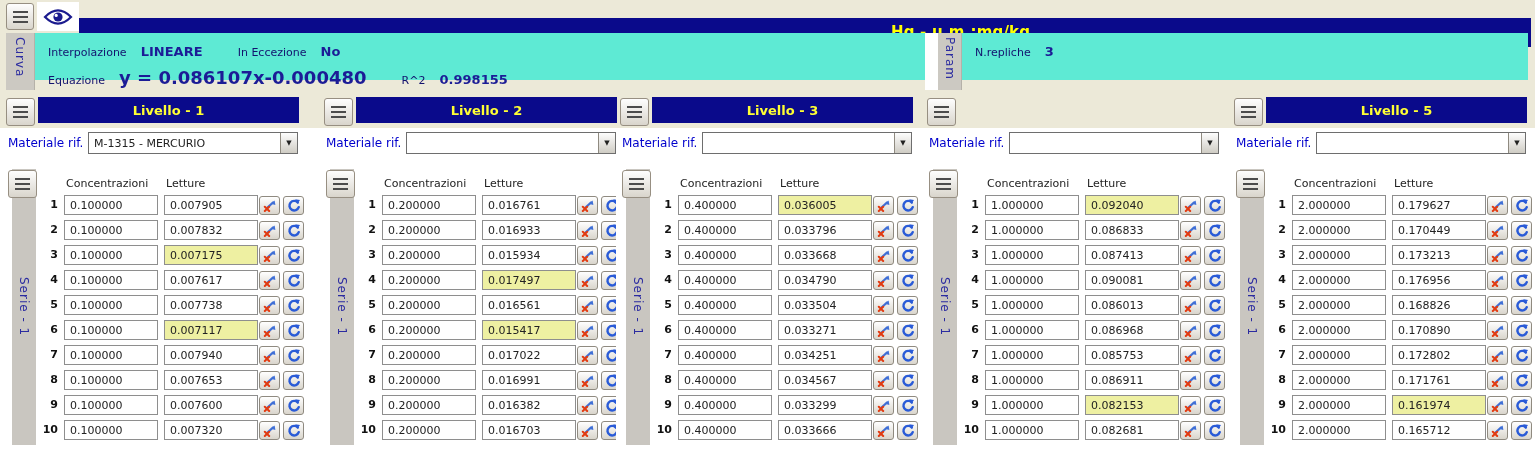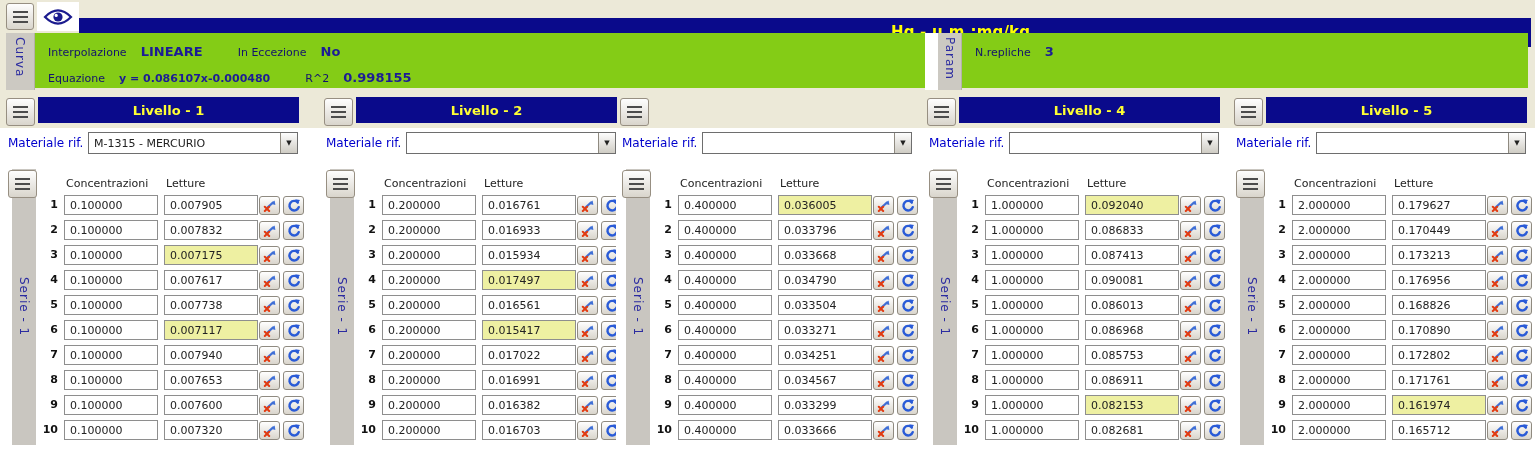--- a/index.html
+++ b/index.html
@@ -33,29 +33,29 @@
   
   .vtab {
     position:absolute; background:#ccc9c2; border-right:1px solid #b5b1a8;
     display:flex; align-items:flex-start; justify-content:center;
   }
   .vtab .vtext {
     writing-mode: vertical-rl; font-size:12px; color:#2b2ba0; padding-top:4px; letter-spacing:1px;
   }
   .curva-tab  { left:6px;   top:33px; width:29px; height:57px; }
   .param-tab  { left:938px; top:33px; width:24px; height:57px; }
-  .panel { position:absolute; top:33px; height:55px; background:#84cc16; }
+  .panel { position:absolute; top:33px; height:47px; background:#5eead4; }
   .curva-panel { left:35px; width:890px; }
   .param-panel { left:962px; width:566px; }
   .panel-gap { position:absolute; left:925px; top:33px; width:13px; height:57px; background:#fff; }
   .pline { position:absolute; left:13px; white-space:nowrap; }
   .pl1 { top:8px; } .pl2 { top:34px; }
   .flabel { font-size:11px; color:#13136e; margin-right:9px; }
   .fvalue { font-size:13px; color:#1c1c96; font-weight:bold; margin-right:30px; }
-  .fvalue.eq { font-size:11px;text-align:center; }
+  .fvalue.eq { font-size:18px;text-align:center; }
   .fvalue.last { margin-right:0; }
 
   
   .col { position:absolute; top:95px; width:307px; height:359px; }
   .level-bar {
     position:absolute; left:38px; top:2px; width:261px; height:26px; background:#0a0a8b;
     display:flex; align-items:center; justify-content:center;
   }
   .level-title { color:#ffff33; font-weight:bold; font-size:13px; }
   .col-menu { left:6px; top:3px; width:29px; height:28px; }
@@ -566,20 +566,23 @@
   </div>
         </div>
     </div>
   </div>
     <div class="col" style="left: 614px;">
     <button class="menu-btn col-menu">
       <span></span>
         <span></span>
         <span></span>
     </button>
+    <div class="level-bar">
+      <span class="level-title">Livello - 3</span>
+    </div>
     <span class="mat-label">Materiale rif.</span>
     <div class="dropdown">
       <span class="dd-value"></span>
       <span class="dd-arrow">▼</span>
     </div>
     <div class="table-block">
       <div class="serie-strip">
         <span class="vtext">Serie - 1</span>
       </div>
       <button class="menu-btn tbl-menu">
@@ -772,23 +775,20 @@
   </div>
         </div>
     </div>
   </div>
     <div class="col" style="left: 921px;">
     <button class="menu-btn col-menu">
       <span></span>
         <span></span>
         <span></span>
     </button>
-    <div class="level-bar">
-      <span class="level-title">Livello - 4</span>
-    </div>
     <span class="mat-label">Materiale rif.</span>
     <div class="dropdown">
       <span class="dd-value"></span>
       <span class="dd-arrow">▼</span>
     </div>
     <div class="table-block">
       <div class="serie-strip">
         <span class="vtext">Serie - 1</span>
       </div>
       <button class="menu-btn tbl-menu">

